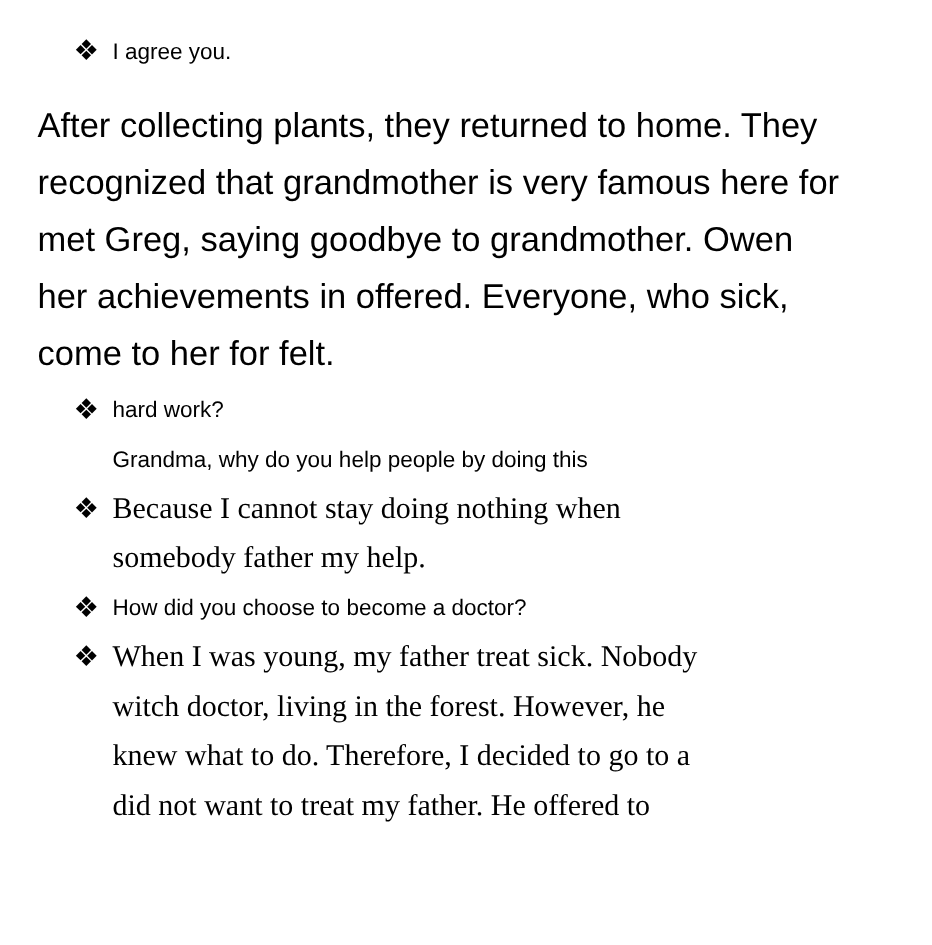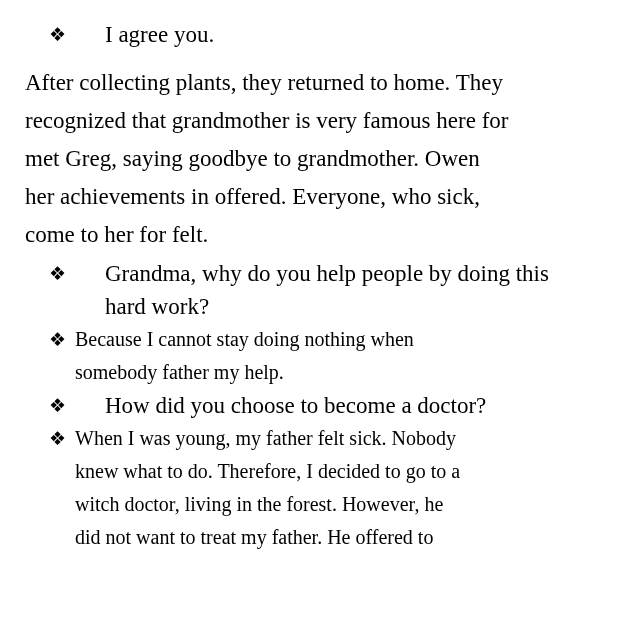--- a/index.html
+++ b/index.html
@@ -17,21 +17,21 @@
     box-sizing: border-box;
     padding-top: 18px;
   }
   .paragraph {
     padding-left: 25px;
     padding-right: 10px;
     margin-top: 13px;
     margin-bottom: 3px;
   }
   .paragraph .line {
-    font-family: Liberation Serif, serif;
+    font-family: Liberation Sans, sans-serif;
     font-size: 23px;
     line-height: 38px;
     white-space: nowrap;
   }
   .list-item {
     position: relative;
     padding-left: 75px;
   }
   .bullet {
     position: absolute;
@@ -40,23 +40,22 @@
     font-family: "DejaVu Sans", sans-serif;
     font-size: 19px;
     line-height: 33px;
     color: #000000;
   }
   .list-item .line {
     line-height: 33px;
     white-space: nowrap;
   }
   .list-item.sans .line {
-    font-family: Liberation Serif, serif;
-    font-size: 23px;
-    margin-left: 30px;
+    font-family: Liberation Sans, sans-serif;
+    font-size: 15px;
   }
   .list-item.serif .line {
     font-family: "Liberation Serif", "DejaVu Serif", serif;
     font-size: 20px;
   }
 </style>
 </head>
 <body>
 
 <div class="page">
@@ -71,38 +70,38 @@
     <div class="line">recognized that grandmother is very famous here for</div>
     <div class="line">met Greg, saying goodbye to grandmother. Owen</div>
     <div class="line">her achievements in offered. Everyone, who sick,</div>
     <div class="line">come to her for felt.</div>
   </div>
 
   <div class="list">
 
     <div class="list-item sans">
       <span class="bullet">❖</span>
+      <div class="line">hard work?</div>
       <div class="line">Grandma, why do you help people by doing this</div>
-      <div class="line">hard work?</div>
     </div>
 
     <div class="list-item serif">
       <span class="bullet">❖</span>
       <div class="line">Because I cannot stay doing nothing when</div>
       <div class="line">somebody father my help.</div>
     </div>
 
     <div class="list-item sans">
       <span class="bullet">❖</span>
       <div class="line">How did you choose to become a doctor?</div>
     </div>
 
     <div class="list-item serif">
       <span class="bullet">❖</span>
-      <div class="line">When I was young, my father felt sick. Nobody</div>
+      <div class="line">When I was young, my father treat sick. Nobody</div>
+      <div class="line">witch doctor, living in the forest. However, he</div>
       <div class="line">knew what to do. Therefore, I decided to go to a</div>
-      <div class="line">witch doctor, living in the forest. However, he</div>
       <div class="line">did not want to treat my father. He offered to</div>
     </div>
 
   </div>
 
 </div>
 
 </body></html>

